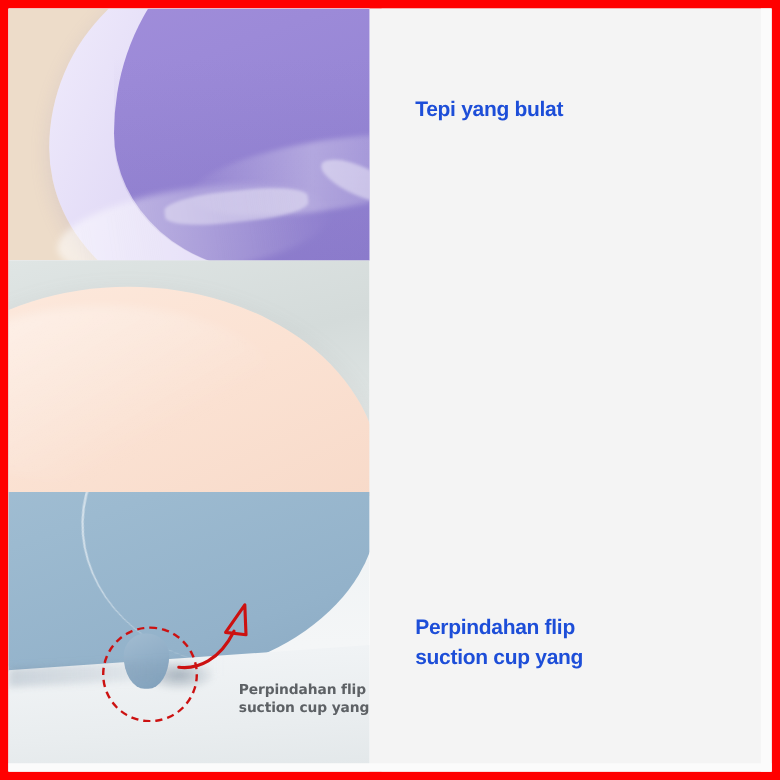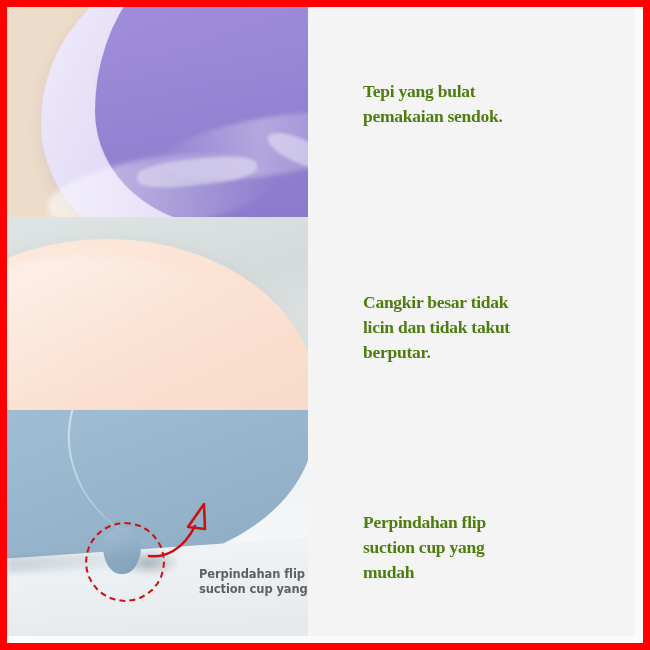--- a/index.html
+++ b/index.html
@@ -163,24 +163,24 @@
     font-size:11.5px;font-weight:700;line-height:1.32;
     color:#5d6165;letter-spacing:-.1px;
   }
 
   
   #textpanel{
     position:absolute;left:311px;top:0;width:325px;height:636px;
     background:#f4f4f4;
   }
   .blurb{
-    position:absolute;left:45px;width:250px;
-    font-family:Liberation Serif, serif;
+    position:absolute;left:28px;width:250px;
+    font-family:Liberation Sans, sans-serif;
     font-weight:700;font-size:17.5px;line-height:1.42;
-    color:#4d7c0f;letter-spacing:-.25px;
+    color:#1d4ed8;letter-spacing:-.25px;
   }
   #blurb1{top:72px;}
   #blurb2{top:283px;}
   #blurb3{top:503px;}
   .blurb div{white-space:nowrap;}
 </style>
 </head>
 <body>
 
 <div id="frame">
@@ -228,33 +228,26 @@
           <div>suction cup yang</div>
         </div>
       </div>
 
     </div>
 
     <div id="textpanel">
 
       <div class="blurb" id="blurb1">
         <div>Tepi yang bulat</div>
-        <div>pemakaian sendok.</div>
-      </div>
-
-      <div class="blurb" id="blurb2">
-        <div>Cangkir besar tidak</div>
-        <div>licin dan tidak takut</div>
-        <div>berputar.</div>
-      </div>
+      </div>
+
 
       <div class="blurb" id="blurb3">
         <div>Perpindahan flip</div>
         <div>suction cup yang</div>
-        <div>mudah</div>
       </div>
 
     </div>
 
   </div>
 
   <div id="gutter-right"></div>
   <div id="gutter-bottom"></div>
 </div>
 

